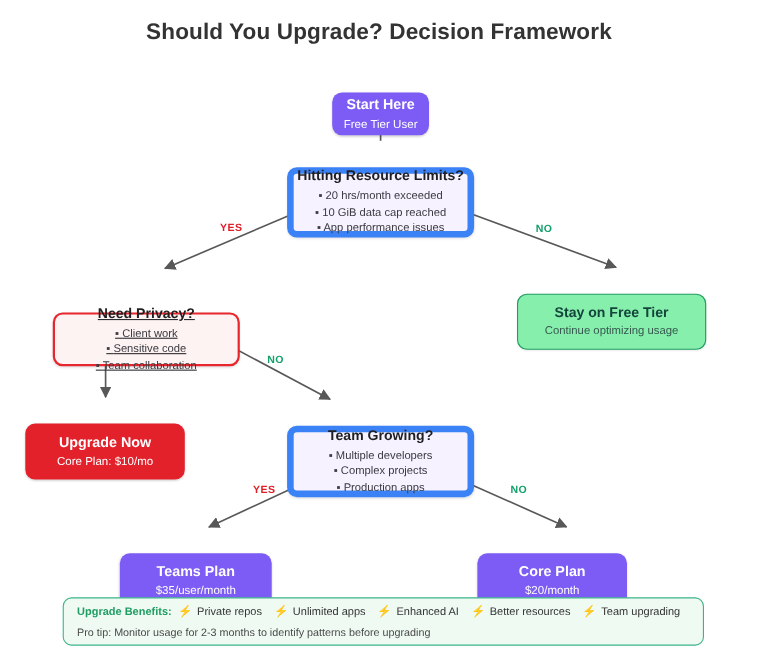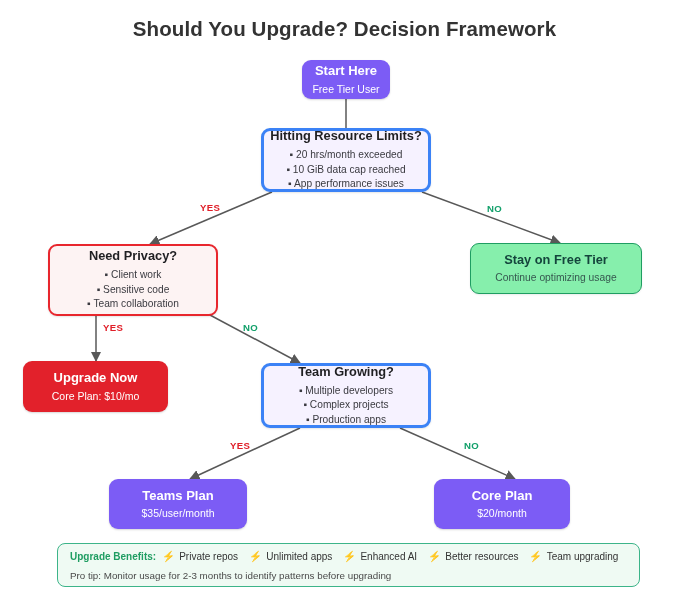--- a/index.html
+++ b/index.html
@@ -39,20 +39,21 @@
   }
   .node {
     position: absolute;
     box-sizing: border-box;
     display: flex;
     flex-direction: column;
     align-items: center;
     justify-content: center;
     border-radius: 9px;
     text-align: center;
+    margin-top: 24px;
   }
   .node-title {
     font-weight: bold;
     line-height: 1.25;
   }
   .node-sub {
     line-height: 1.35;
   }
   .bullets {
     line-height: 1.42;
@@ -64,21 +65,21 @@
     background: #7c5cf5;
     color: #ffffff;
     box-shadow: 0 1px 2px rgba(0,0,0,0.16);
   }
   .node-purple-solid .node-title { font-size: 13px; }
   .node-purple-solid .node-sub { font-size: 10.5px; margin-top: 2px; }
 
   
   .node-decision {
     background: #f6f2ff;
-    border: 3px solid #3b82f6;
+    border: 6px solid #3b82f6;
     color: #2f2f33;
     box-shadow: 0 1px 2px rgba(0,0,0,0.10);
   }
   .node-decision .node-title { font-size: 12.8px; color: #1f1f22; }
   .bullets { font-size: 10.2px; color: #3a3a40; margin-top: 4px; }
 
   
   .node-red-outline {
     background: #fdf3f3;
     border: 2px solid #e8262d;
@@ -203,21 +204,21 @@
 
   <div class="node node-decision" style="left:261px; top:128px; width:170px; height:64px;">
     <div class="node-title">Hitting Resource Limits?</div>
     <div class="bullets">
       <div class="bullet-line"><span>▪ </span><span>20 hrs/month exceeded</span></div>
       <div class="bullet-line"><span>▪ </span><span>10 GiB data cap reached</span></div>
       <div class="bullet-line"><span>▪ </span><span>App performance issues</span></div>
     </div>
   </div>
 
-  <div class="node node-red-outline" style="left:48px; top:244px; width:170px; height:72px;">
+  <div class="node node-red-outline" style="left:48px; top:260px; width:170px; height:49px;text-decoration:underline;">
     <div class="node-title">Need Privacy?</div>
     <div class="bullets">
       <div class="bullet-line"><span>▪ </span><span>Client work</span></div>
       <div class="bullet-line"><span>▪ </span><span>Sensitive code</span></div>
       <div class="bullet-line"><span>▪ </span><span>Team collaboration</span></div>
     </div>
   </div>
 
   <div class="node node-green" style="left:470px; top:243px; width:172px; height:51px;">
     <div class="node-title">Stay on Free Tier</div>

